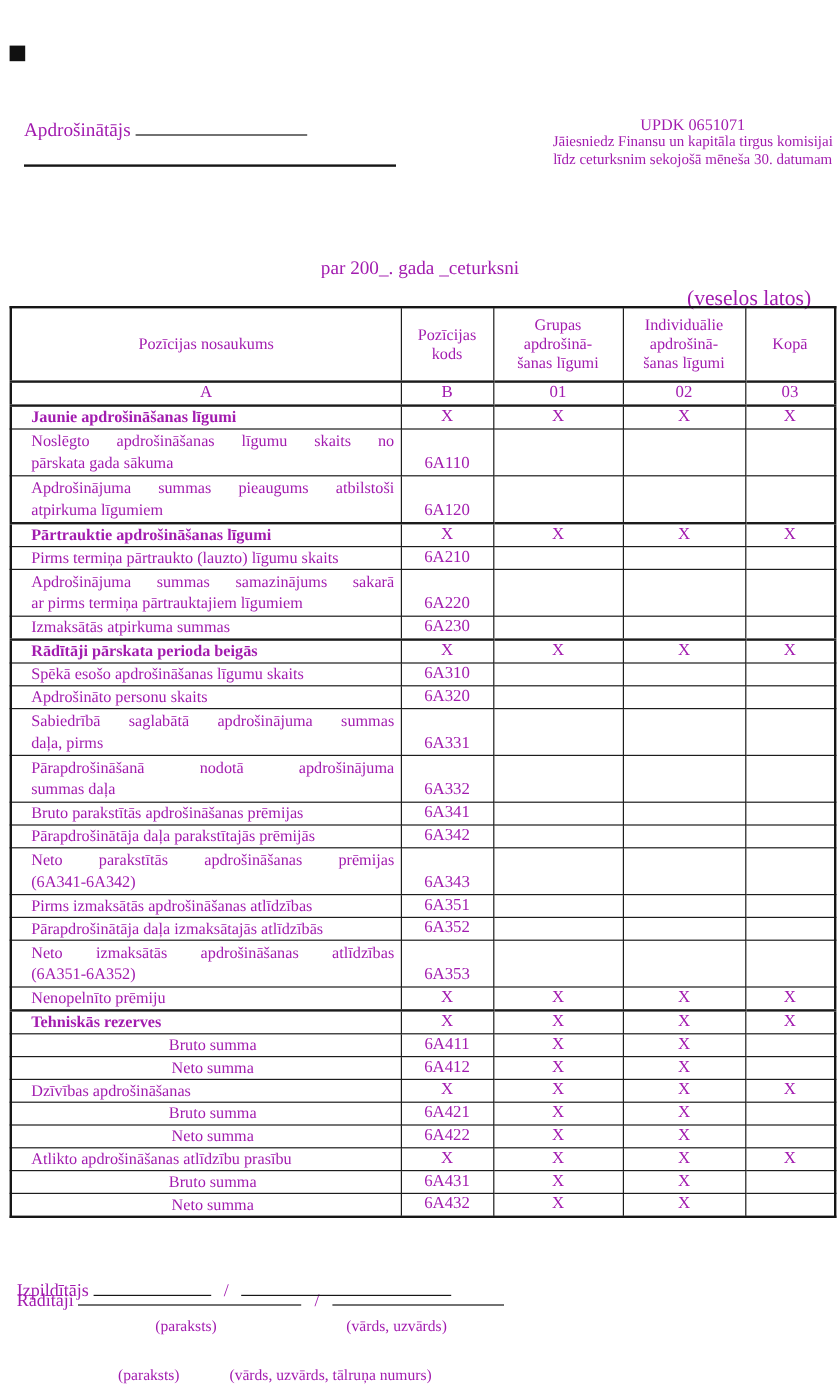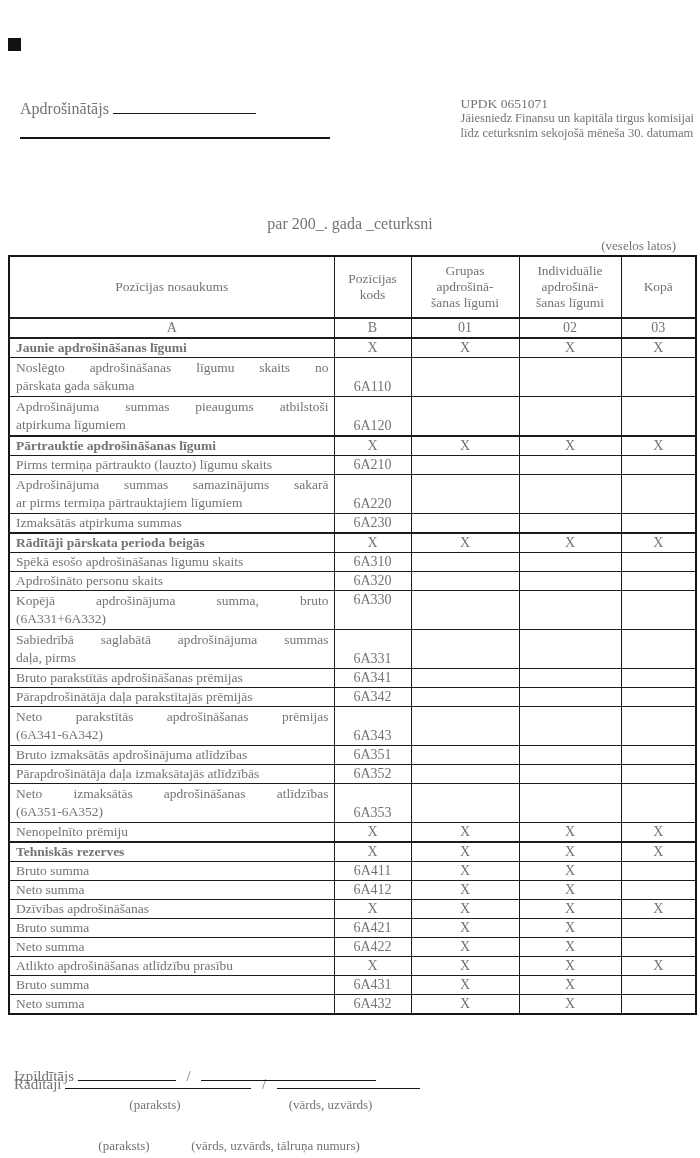--- a/index.html
+++ b/index.html
@@ -1,45 +1,45 @@
 <!DOCTYPE html>
 <html><head>
 <meta charset="utf-8">
 <style>
   * { margin:0; padding:0; box-sizing:border-box; }
   html,body { background:#ffffff; }
   .page {
     position:relative; width:700px; height:1158px; background:#ffffff;
-    font-family:"Liberation Serif","DejaVu Serif",serif; color:#737373; overflow:hidden;
+    font-family:"Liberation Serif","DejaVu Serif",serif; color:#a21caf; overflow:hidden;
   }
   .corner-mark { position:absolute; left:8px; top:38px; width:13px; height:13px; background:#111; }
 
   .insurer-line { position:absolute; left:20px; top:100px; font-size:16px; }
   .insurer-line .blank { display:inline-block; width:143px; border-bottom:1.5px solid #161616; }
   .insurer-line2 { position:absolute; left:20px; top:122px; width:310px; height:17px; border-bottom:2px solid #161616; }
 
-  .right-notes { position:absolute; top:96px; right:6px; text-align:left; font-size:12.5px; line-height:15px; }
+  .right-notes { position:absolute; top:96px; right:6px; text-align:center; font-size:12.5px; line-height:15px; }
   .right-notes .form-code { font-size:13.5px; }
 
   .doc-title { position:absolute; left:0; right:0; top:163px; text-align:center;
     font-size:17.5px; font-weight:bold; line-height:25px; white-space:pre-line; }
   .doc-period { position:absolute; left:0; right:0; top:215px; text-align:center; font-size:16px; }
-  .units-note { position:absolute; right:24px; top:238px; font-size:13px; }
+  .units-note { position:absolute; right:24px; top:238px; font-size:18px; }
 
   table.report { position:absolute; left:8px; top:255px; width:687px;
     border-collapse:collapse; table-layout:fixed; border:2px solid #161616; }
   table.report td { border:1px solid #1c1c1c; overflow:hidden; vertical-align:middle; }
   tr.hdr td { height:62px; text-align:center; font-size:13.5px; line-height:16px;
     white-space:pre-line; border-bottom-width:2px; }
   tr.ab td { height:20px; text-align:center; font-size:14px; border-bottom-width:2px; }
   tr.short td { height:19px; }
   tr.tall  td { height:39px;margin-top:20px; }
   tr.thick td { border-top-width:2px; }
-  td.name { padding:0 5px 0 6px; font-size:13.5px; line-height:18px; text-align:left; }
-  td.name.center { }
+  td.name { padding:0 5px 0 16px; font-size:13.5px; line-height:18px; text-align:left; }
+  td.name.center { text-align:center; }
   td.name.bold { font-weight:bold; }
   td.name .jline { text-align:justify; text-align-last:justify; }
   td.name .lline { text-align:left; }
   td.code, td.val { text-align:center; font-size:14px; }
   td.code.vbottom { vertical-align:bottom; padding-bottom:1px; }
   td.code.vtop { vertical-align:top; padding-top:1px; }
 
   .f-row { position:absolute; left:14px; font-size:15px; white-space:nowrap; }
   .f-row .f-label { display:inline-block; }
   .f-row .blank { display:inline-block; border-bottom:1.3px solid #161616; }
@@ -172,38 +172,38 @@
         </tr>
         <tr class="short">
           <td class="name">Apdrošināto personu skaits</td>
           <td class="code">6A320</td>
           <td class="val"></td>
           <td class="val"></td>
           <td class="val"></td>
         </tr>
         <tr class="tall">
           <td class="name">
-            <div class="jline">Kopējā apdrošinājuma summa, bruto</div>
-            <div class="lline">(6A331+6A332)</div>
-          </td>
-          <td class="code vtop">6A330</td>
-          <td class="val"></td>
-          <td class="val"></td>
-          <td class="val"></td>
-        </tr>
-        <tr class="tall">
-          <td class="name">
             <div class="jline">Sabiedrībā saglabātā apdrošinājuma summas</div>
             <div class="lline">daļa, pirms</div>
           </td>
           <td class="code vbottom">6A331</td>
           <td class="val"></td>
           <td class="val"></td>
           <td class="val"></td>
         </tr>
+        <tr class="tall">
+          <td class="name">
+            <div class="jline">Pārapdrošināšanā nodotā apdrošinājuma</div>
+            <div class="lline">summas daļa</div>
+          </td>
+          <td class="code vbottom">6A332</td>
+          <td class="val"></td>
+          <td class="val"></td>
+          <td class="val"></td>
+        </tr>
         <tr class="short">
           <td class="name">Bruto parakstītās apdrošināšanas prēmijas</td>
           <td class="code">6A341</td>
           <td class="val"></td>
           <td class="val"></td>
           <td class="val"></td>
         </tr>
         <tr class="short">
           <td class="name">Pārapdrošinātāja daļa parakstītajās prēmijās</td>
           <td class="code">6A342</td>
@@ -215,21 +215,21 @@
           <td class="name">
             <div class="jline">Neto parakstītās apdrošināšanas prēmijas</div>
             <div class="lline">(6A341-6A342)</div>
           </td>
           <td class="code vbottom">6A343</td>
           <td class="val"></td>
           <td class="val"></td>
           <td class="val"></td>
         </tr>
         <tr class="short">
-          <td class="name">Bruto izmaksātās apdrošinājuma atlīdzības</td>
+          <td class="name">Pirms izmaksātās apdrošināšanas atlīdzības</td>
           <td class="code">6A351</td>
           <td class="val"></td>
           <td class="val"></td>
           <td class="val"></td>
         </tr>
         <tr class="short">
           <td class="name">Pārapdrošinātāja daļa izmaksātajās atlīdzībās</td>
           <td class="code">6A352</td>
           <td class="val"></td>
           <td class="val"></td>

